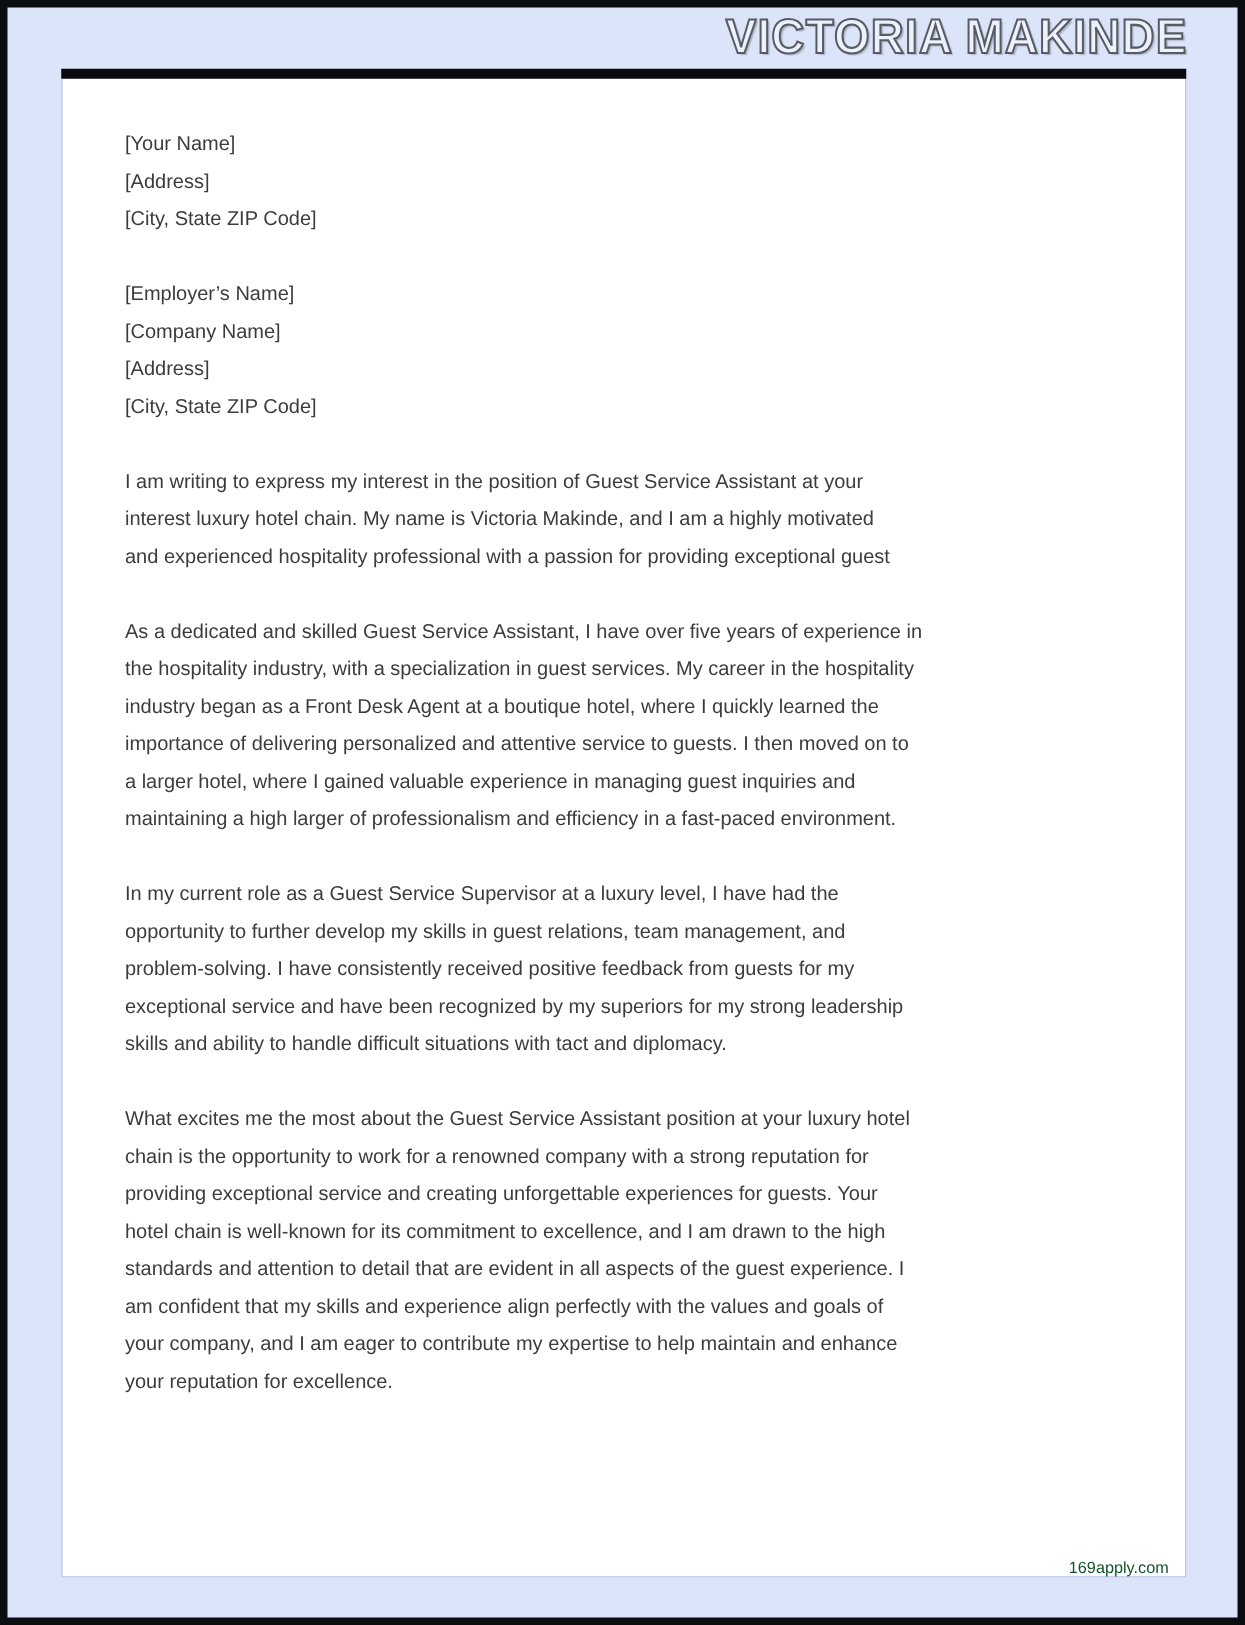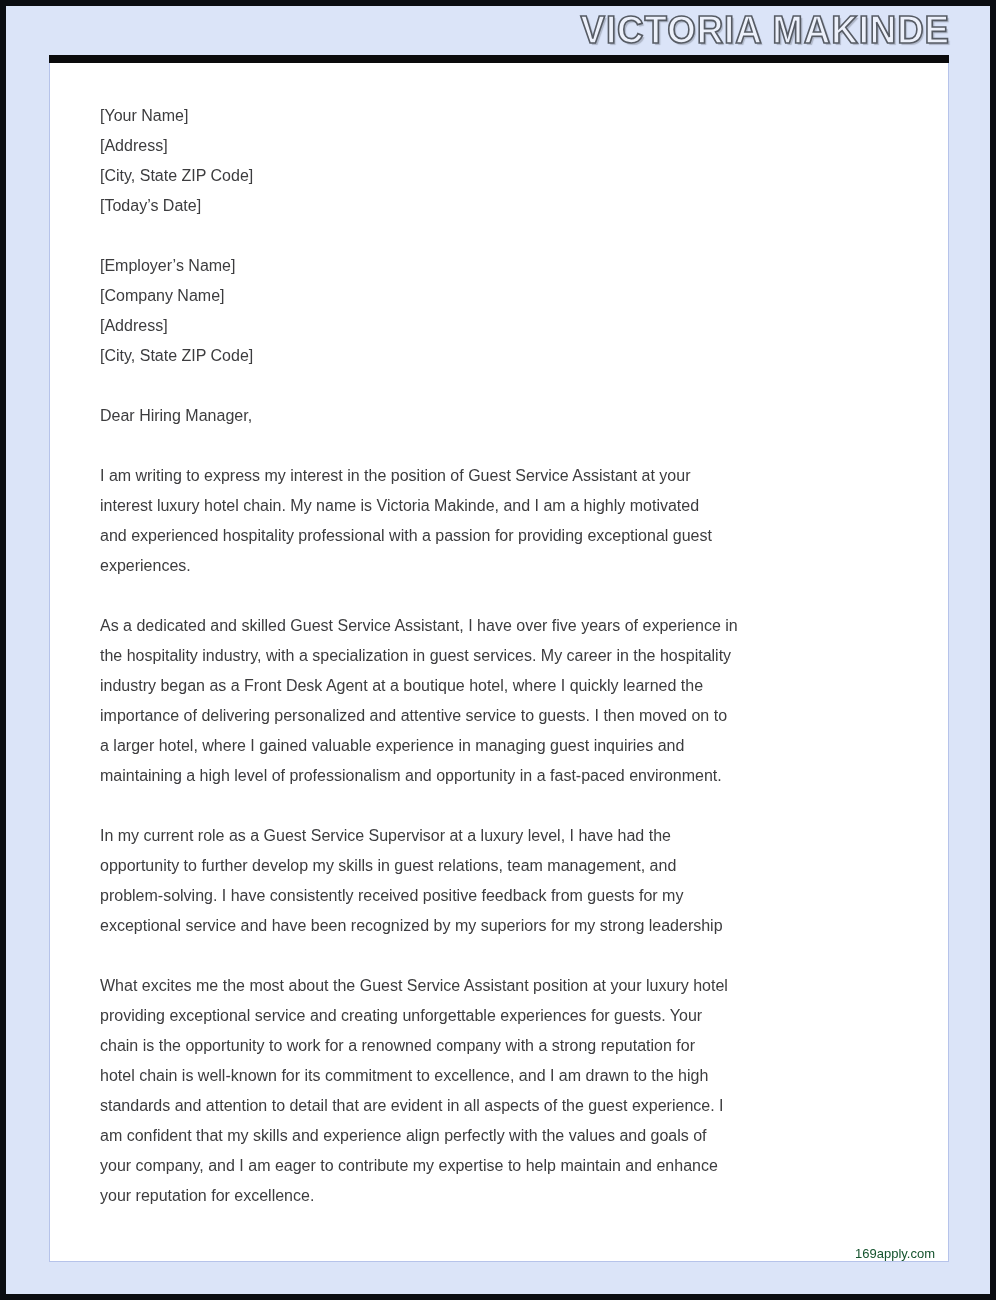--- a/index.html
+++ b/index.html
@@ -77,53 +77,51 @@
 
 <div class="watermark">169apply.com</div>
 
 <div class="page">
   <div class="rule"></div>
   <div class="content">
     <div class="block">
         <div class="line">[Your Name]</div>
         <div class="line">[Address]</div>
         <div class="line">[City, State ZIP Code]</div>
-        <div class="line">[Today’s Date]</div>
       </div>
     <div class="block">
         <div class="line">[Employer’s Name]</div>
         <div class="line">[Company Name]</div>
         <div class="line">[Address]</div>
         <div class="line">[City, State ZIP Code]</div>
       </div>
-    <div class="block">Dear Hiring Manager,</div>
     <div class="block">
         <div class="line">I am writing to express my interest in the position of Guest Service Assistant at your</div>
         <div class="line">interest luxury hotel chain. My name is Victoria Makinde, and I am a highly motivated</div>
         <div class="line">and experienced hospitality professional with a passion for providing exceptional guest</div>
-        <div class="line">experiences.</div>
       </div>
     <div class="block">
         <div class="line">As a dedicated and skilled Guest Service Assistant, I have over five years of experience in</div>
         <div class="line">the hospitality industry, with a specialization in guest services. My career in the hospitality</div>
         <div class="line">industry began as a Front Desk Agent at a boutique hotel, where I quickly learned the</div>
         <div class="line">importance of delivering personalized and attentive service to guests. I then moved on to</div>
         <div class="line">a larger hotel, where I gained valuable experience in managing guest inquiries and</div>
-        <div class="line">maintaining a high level of professionalism and opportunity in a fast-paced environment.</div>
+        <div class="line">maintaining a high larger of professionalism and efficiency in a fast-paced environment.</div>
       </div>
     <div class="block">
         <div class="line">In my current role as a Guest Service Supervisor at a luxury level, I have had the</div>
         <div class="line">opportunity to further develop my skills in guest relations, team management, and</div>
         <div class="line">problem-solving. I have consistently received positive feedback from guests for my</div>
         <div class="line">exceptional service and have been recognized by my superiors for my strong leadership</div>
+        <div class="line">skills and ability to handle difficult situations with tact and diplomacy.</div>
       </div>
     <div class="block">
         <div class="line">What excites me the most about the Guest Service Assistant position at your luxury hotel</div>
+        <div class="line">chain is the opportunity to work for a renowned company with a strong reputation for</div>
         <div class="line">providing exceptional service and creating unforgettable experiences for guests. Your</div>
-        <div class="line">chain is the opportunity to work for a renowned company with a strong reputation for</div>
         <div class="line">hotel chain is well-known for its commitment to excellence, and I am drawn to the high</div>
         <div class="line">standards and attention to detail that are evident in all aspects of the guest experience. I</div>
         <div class="line">am confident that my skills and experience align perfectly with the values and goals of</div>
         <div class="line">your company, and I am eager to contribute my expertise to help maintain and enhance</div>
         <div class="line">your reputation for excellence.</div>
       </div>
   </div>
 </div>
 
 <div class="frame"></div>

